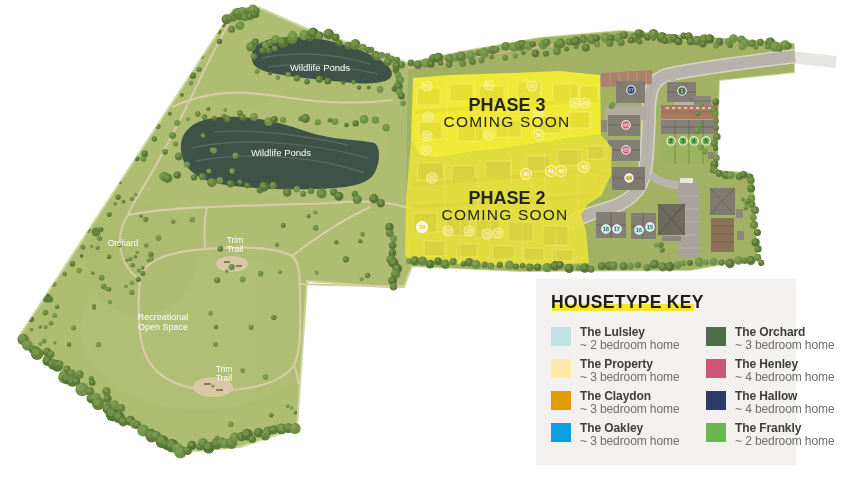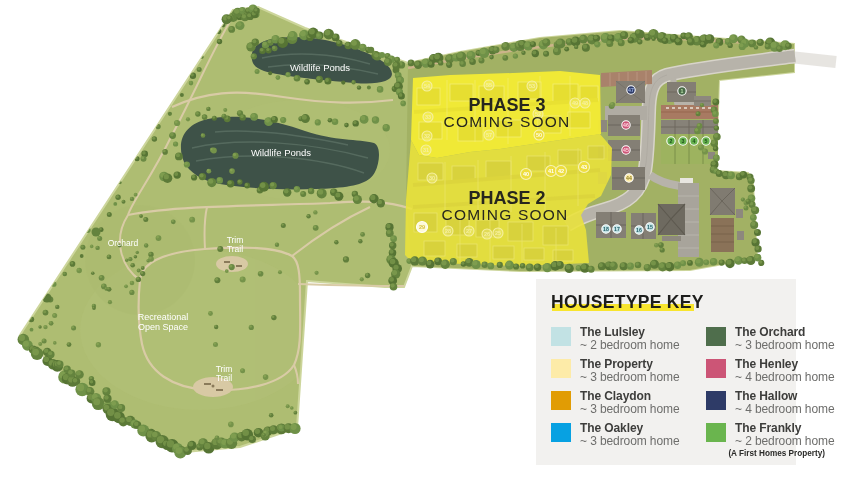--- a/index.html
+++ b/index.html
@@ -1533,14 +1533,13 @@
         <div class="bd">~ 4 bedroom home</div>
       </div>
 
 <div class="row" style="left:170px;top:144px;">
         <div class="sw" style="background:#6ab54e;"></div>
         <div class="nm">The Frankly</div>
         <div class="bd">~ 2 bedroom home</div>
       </div>
 </div>
 
-<div class="fh">(A First Homes Property)</div>
 </div>
 
 </body></html>

